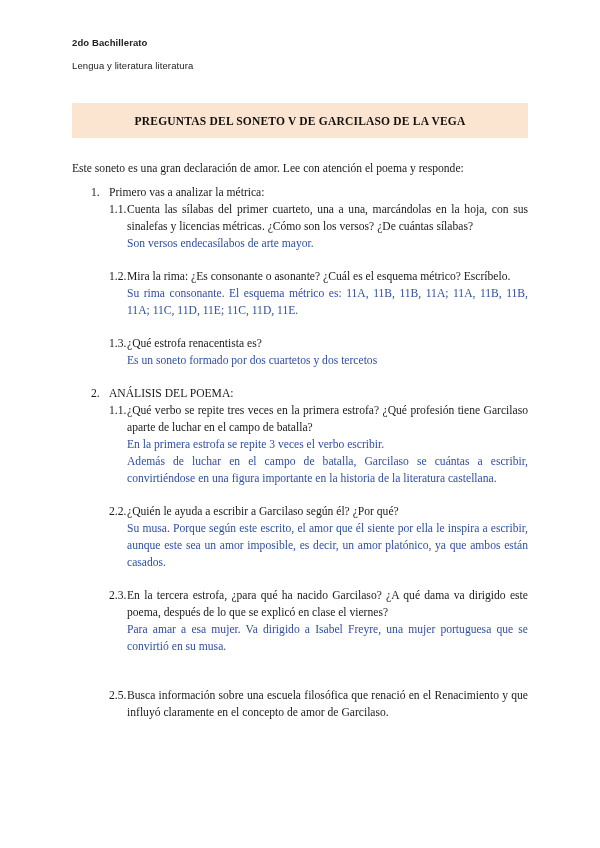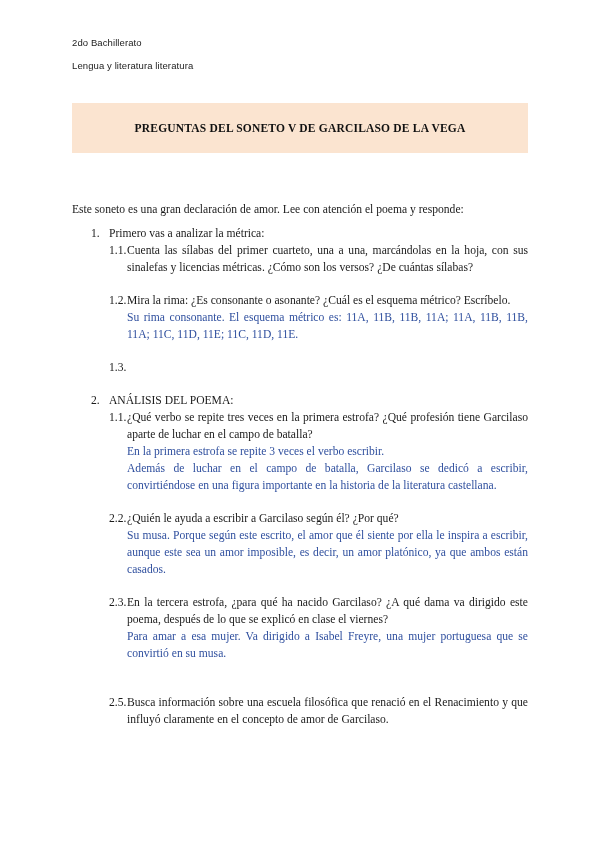--- a/index.html
+++ b/index.html
@@ -1,23 +1,23 @@
 <!DOCTYPE html>
 <html><head>
 <meta charset="utf-8">
 <style>
   html, body { margin: 0; padding: 0; background: #ffffff; }
   body { width: 600px; height: 848px; position: relative; overflow: hidden; }
   .page { position: absolute; left: 0; top: 0; width: 600px; height: 848px; background: #fff; }
   .hdr { position: absolute; left: 72px; font-family: "Liberation Sans", "DejaVu Sans", sans-serif; font-size: 9.5px; color: #222; letter-spacing: 0.1px; }
-  .hdr1 { top: 37px; }
+  .hdr1 { top: 37px; font-weight: bold; }
   .hdr2 { top: 60px; }
-  .title-box { position: absolute; left: 72px; top: 103px; width: 456px; height: 50px; background: #fbe4d0; display: flex; align-items: center; justify-content: center; }
+  .title-box { position: absolute; left: 72px; top: 103px; width: 456px; height: 35px; background: #fbe4d0; display: flex; align-items: center; justify-content: center; }
   .title { font-family: "Liberation Serif", "DejaVu Serif", serif; font-weight: bold; font-size: 11.5px; color: #111; letter-spacing: 0.2px; }
-  .body { position: absolute; left: 72px; top: 160px; width: 456px; font-family: "Liberation Serif", "DejaVu Serif", serif; font-size: 11.6px; line-height: 17px; color: #1a1a1a; margin-top: 41px; }
+  .body { position: absolute; left: 72px; top: 160px; width: 456px; font-family: "Liberation Serif", "DejaVu Serif", serif; font-size: 11.6px; line-height: 17px; color: #1a1a1a; }
   .intro { margin: 0 0 7px 0; }
   .lvl1 { display: flex; margin-left: 19px; }
   .lvl1 .num { width: 18px; flex: none; }
   .lvl1 .txt { flex: 1; }
   .lvl2 { display: flex; margin-left: 37px; }
   .lvl2 .num { width: 18px; flex: none; font-family: Liberation Serif, serif; }
   .lvl2 .content { flex: 1; text-align: justify; }
   .ans { color: #2f4f9e; text-align: justify; }
   .gap-m { height: 16px; }
 </style>
@@ -37,51 +37,54 @@
 
     <div class="lvl1">
       <span class="num">1.</span>
       <span class="txt">Primero vas a analizar la métrica:</span>
     </div>
 
     <div class="lvl2">
       <span class="num">1.1.</span>
       <div class="content">
         <div>Cuenta las sílabas del primer cuarteto, una a una, marcándolas en la hoja, con sus sinalefas y licencias métricas. ¿Cómo son los versos? ¿De cuántas sílabas?</div>
+        <div class="ans">Son versos endecasílabos de arte mayor.</div>
       </div>
     </div>
     <div class="gap-m"></div>
 
     <div class="lvl2">
       <span class="num">1.2.</span>
       <div class="content">
         <div>Mira la rima: ¿Es consonante o asonante? ¿Cuál es el esquema métrico? Escríbelo.</div>
         <div class="ans">Su rima consonante. El esquema métrico es:  11A, 11B, 11B, 11A; 11A, 11B, 11B, 11A; 11C, 11D, 11E; 11C, 11D, 11E.</div>
       </div>
     </div>
     <div class="gap-m"></div>
 
     <div class="lvl2">
       <span class="num">1.3.</span>
       <div class="content">
+        <div>¿Qué estrofa renacentista es?</div>
+        <div class="ans">Es un soneto formado por dos cuartetos y dos tercetos</div>
       </div>
     </div>
     <div class="gap-m"></div>
 
     <div class="lvl1">
       <span class="num">2.</span>
       <span class="txt">ANÁLISIS DEL POEMA:</span>
     </div>
 
     <div class="lvl2">
       <span class="num">1.1.</span>
       <div class="content">
         <div>¿Qué verbo se repite tres veces en la primera estrofa? ¿Qué profesión tiene Garcilaso aparte de luchar en el campo de batalla?</div>
         <div class="ans">En la primera estrofa se repite 3 veces el verbo escribir.</div>
-        <div class="ans">Además de luchar en el campo de batalla, Garcilaso se dedicó a escribir, convirtiéndose en una figura importante en la historia de la literatura castellana.</div>
+        <div class="ans">Además de luchar en el campo de batalla, Garcilaso se cuántas a escribir, convirtiéndose en una figura importante en la historia de la literatura castellana.</div>
       </div>
     </div>
     <div class="gap-m"></div>
 
     <div class="lvl2">
       <span class="num">2.2.</span>
       <div class="content">
         <div>¿Quién le ayuda a escribir a Garcilaso según él? ¿Por qué?</div>
         <div class="ans">Su musa. Porque según este escrito, el amor que él siente por ella le inspira a escribir, aunque este sea un amor imposible, es decir, un amor platónico, ya que ambos están casados.</div>
       </div>

